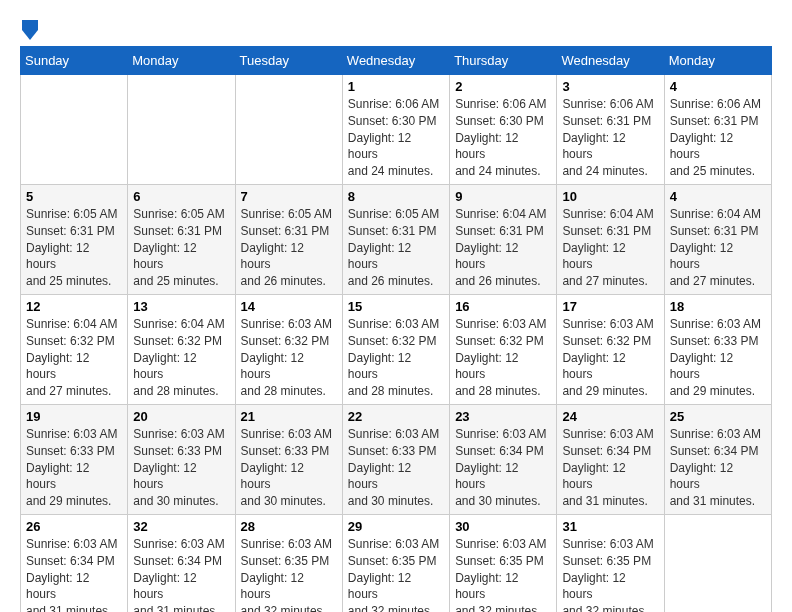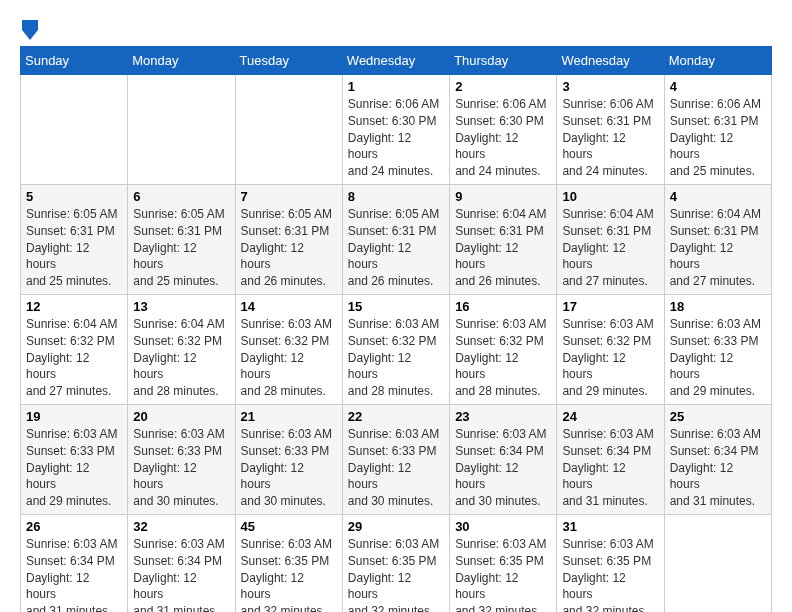--- a/index.html
+++ b/index.html
@@ -315,21 +315,21 @@
 and 31 minutes.</div>
         </td>
         <td>
           <span class="day-number">32</span>
           <div class="day-info" style="white-space: pre-line;">Sunrise: 6:03 AM
 Sunset: 6:34 PM
 Daylight: 12 hours
 and 31 minutes.</div>
         </td>
         <td>
-          <span class="day-number">45</span>
+          <span class="day-number">28</span>
           <div class="day-info" style="white-space: pre-line;">Sunrise: 6:03 AM
 Sunset: 6:35 PM
 Daylight: 12 hours
 and 32 minutes.</div>
         </td>
         <td>
           <span class="day-number">29</span>
           <div class="day-info" style="white-space: pre-line;">Sunrise: 6:03 AM
 Sunset: 6:35 PM
 Daylight: 12 hours

